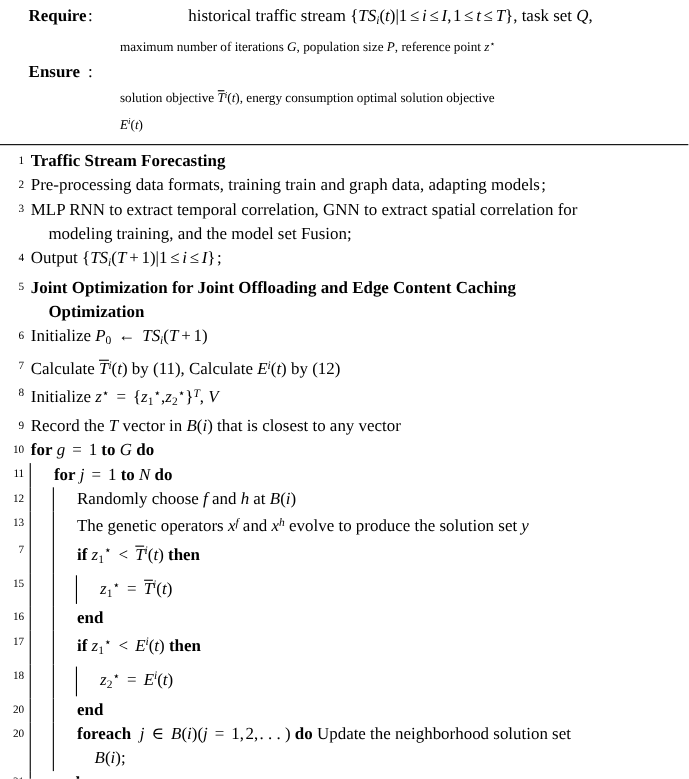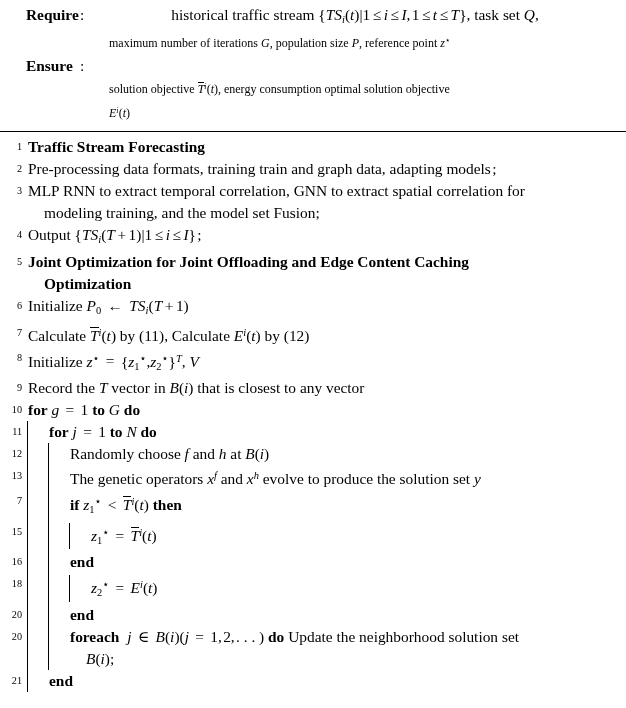--- a/index.html
+++ b/index.html
@@ -298,20 +298,28 @@
 
     <div class="line">
       <span class="lnum">16</span>
       <span class="content">
         <span class="guide bar"></span>
         <span class="guide bar"></span>
         <span class="txt"><b>end</b></span>
       </span>
     </div>
 
+    <div class="line">
+      <span class="lnum">17</span>
+      <span class="content">
+        <span class="guide bar"></span>
+        <span class="guide bar"></span>
+        <span class="txt"><b>if</b> <span class="mi">z</span><span class="sub">1</span><span class="star">⋆</span> <span class="op">&lt;</span> <span class="mi">E</span><span class="sup it">i</span>(<span class="mi">t</span>) <b>then</b></span>
+      </span>
+    </div>
 
     <div class="line">
       <span class="lnum">18</span>
       <span class="content">
         <span class="guide bar"></span>
         <span class="guide bar"></span>
         <span class="guide bar short"></span>
         <span class="txt"><span class="mi">z</span><span class="sub">2</span><span class="star">⋆</span> <span class="op">=</span> <span class="mi">E</span><span class="sup it">i</span>(<span class="mi">t</span>)</span>
       </span>
     </div>

